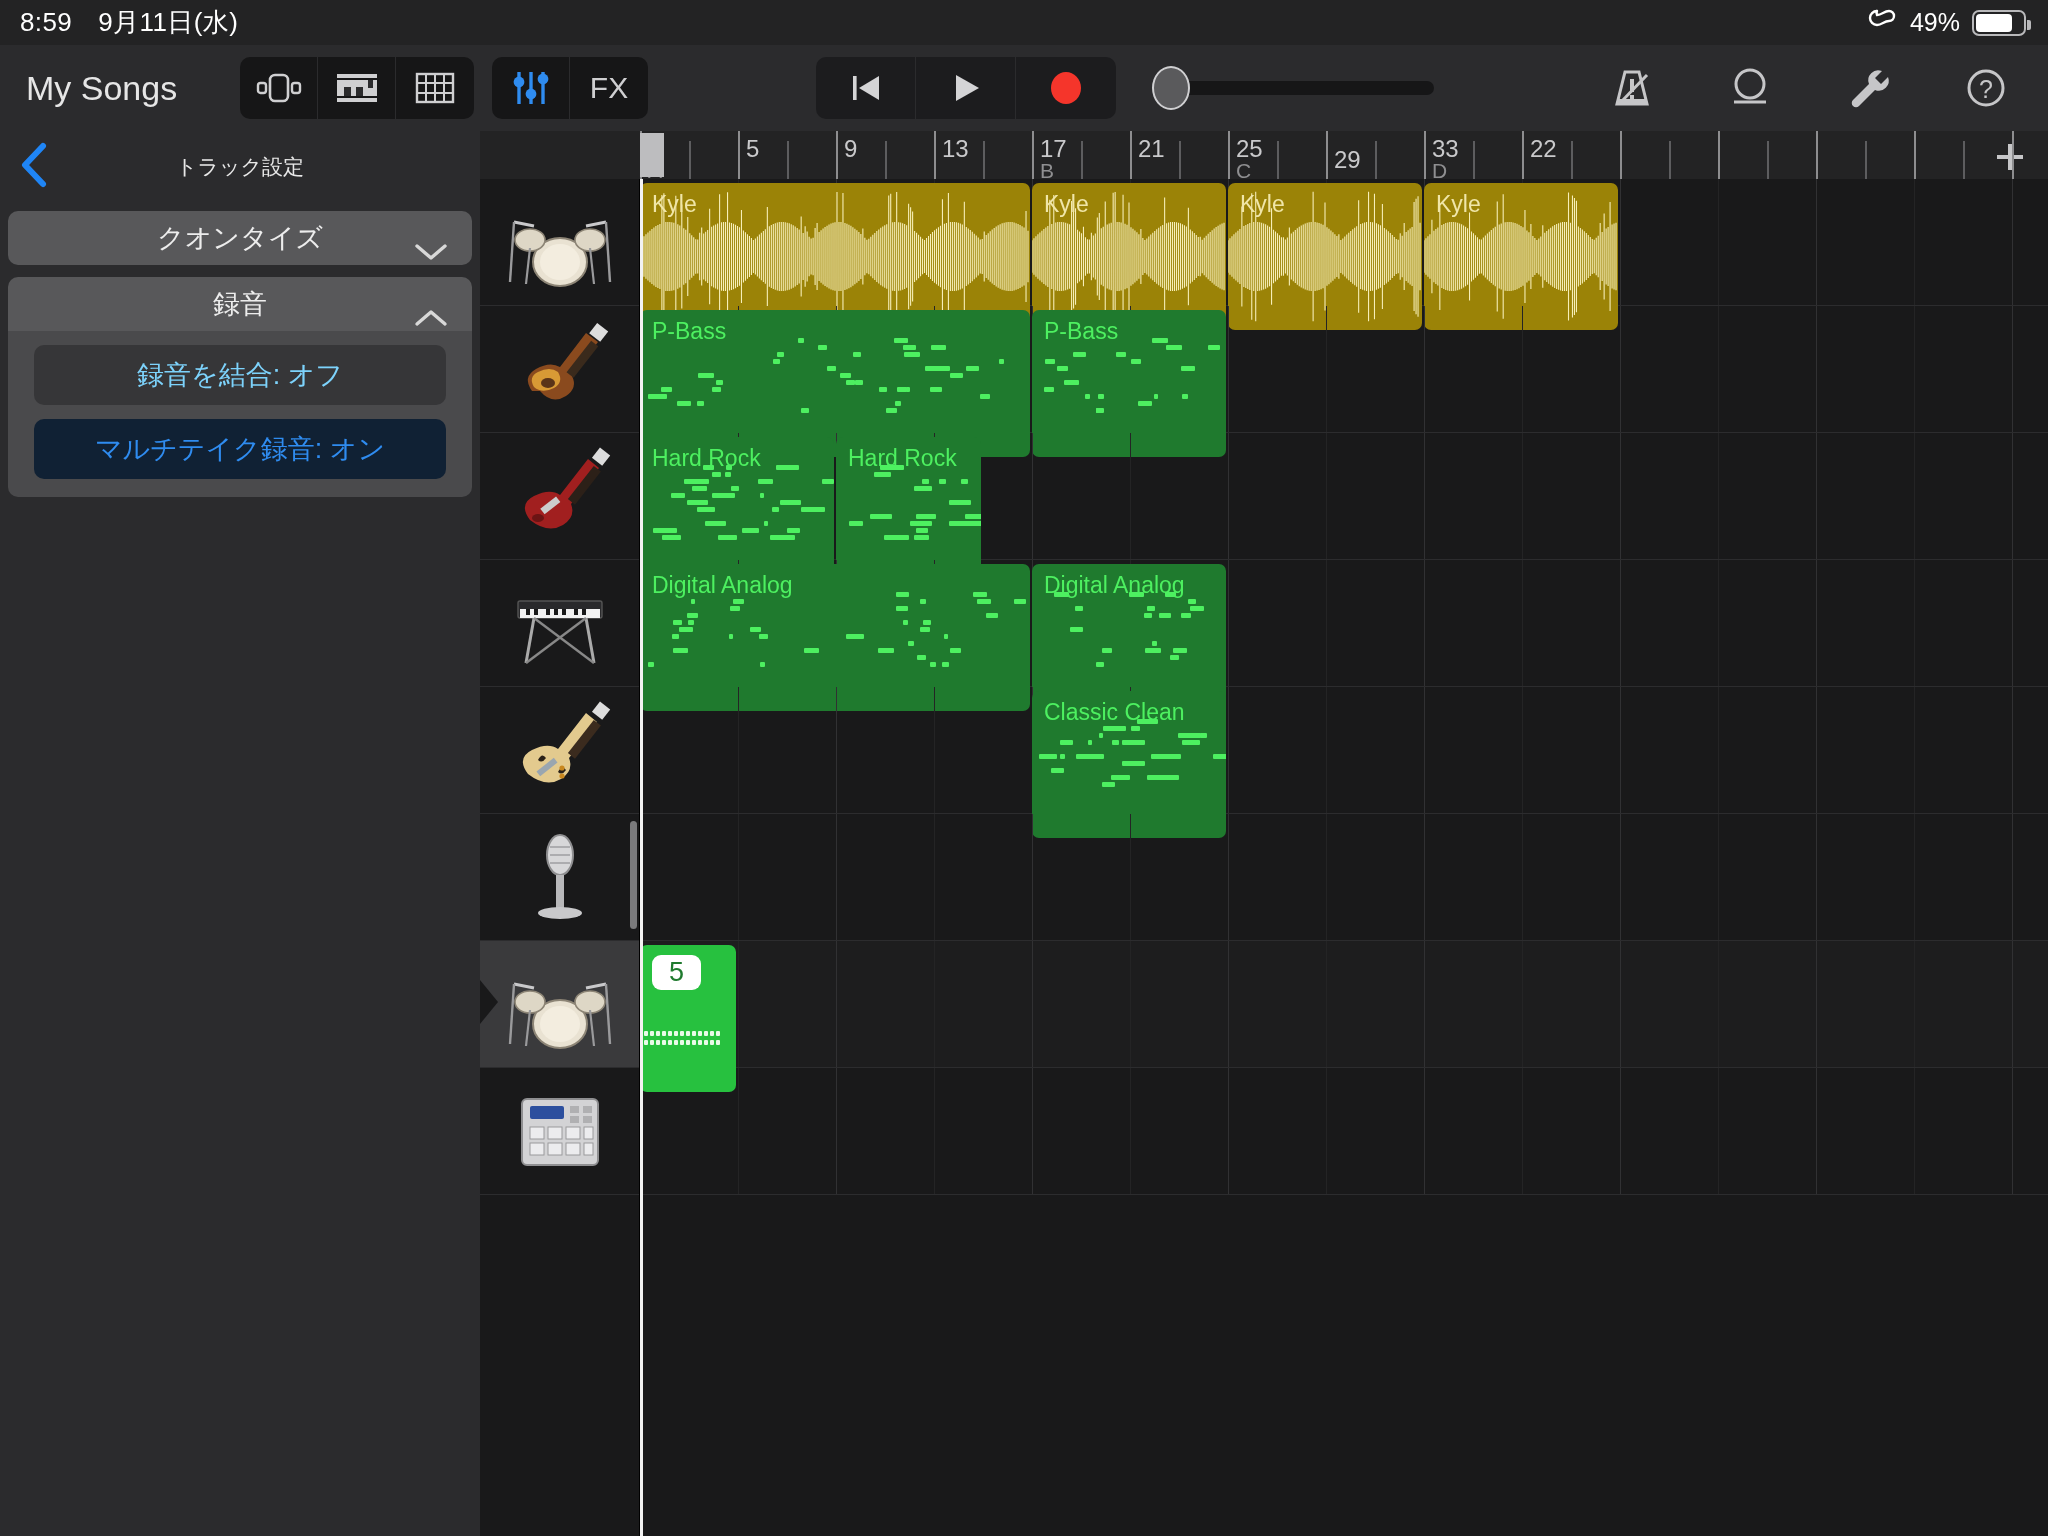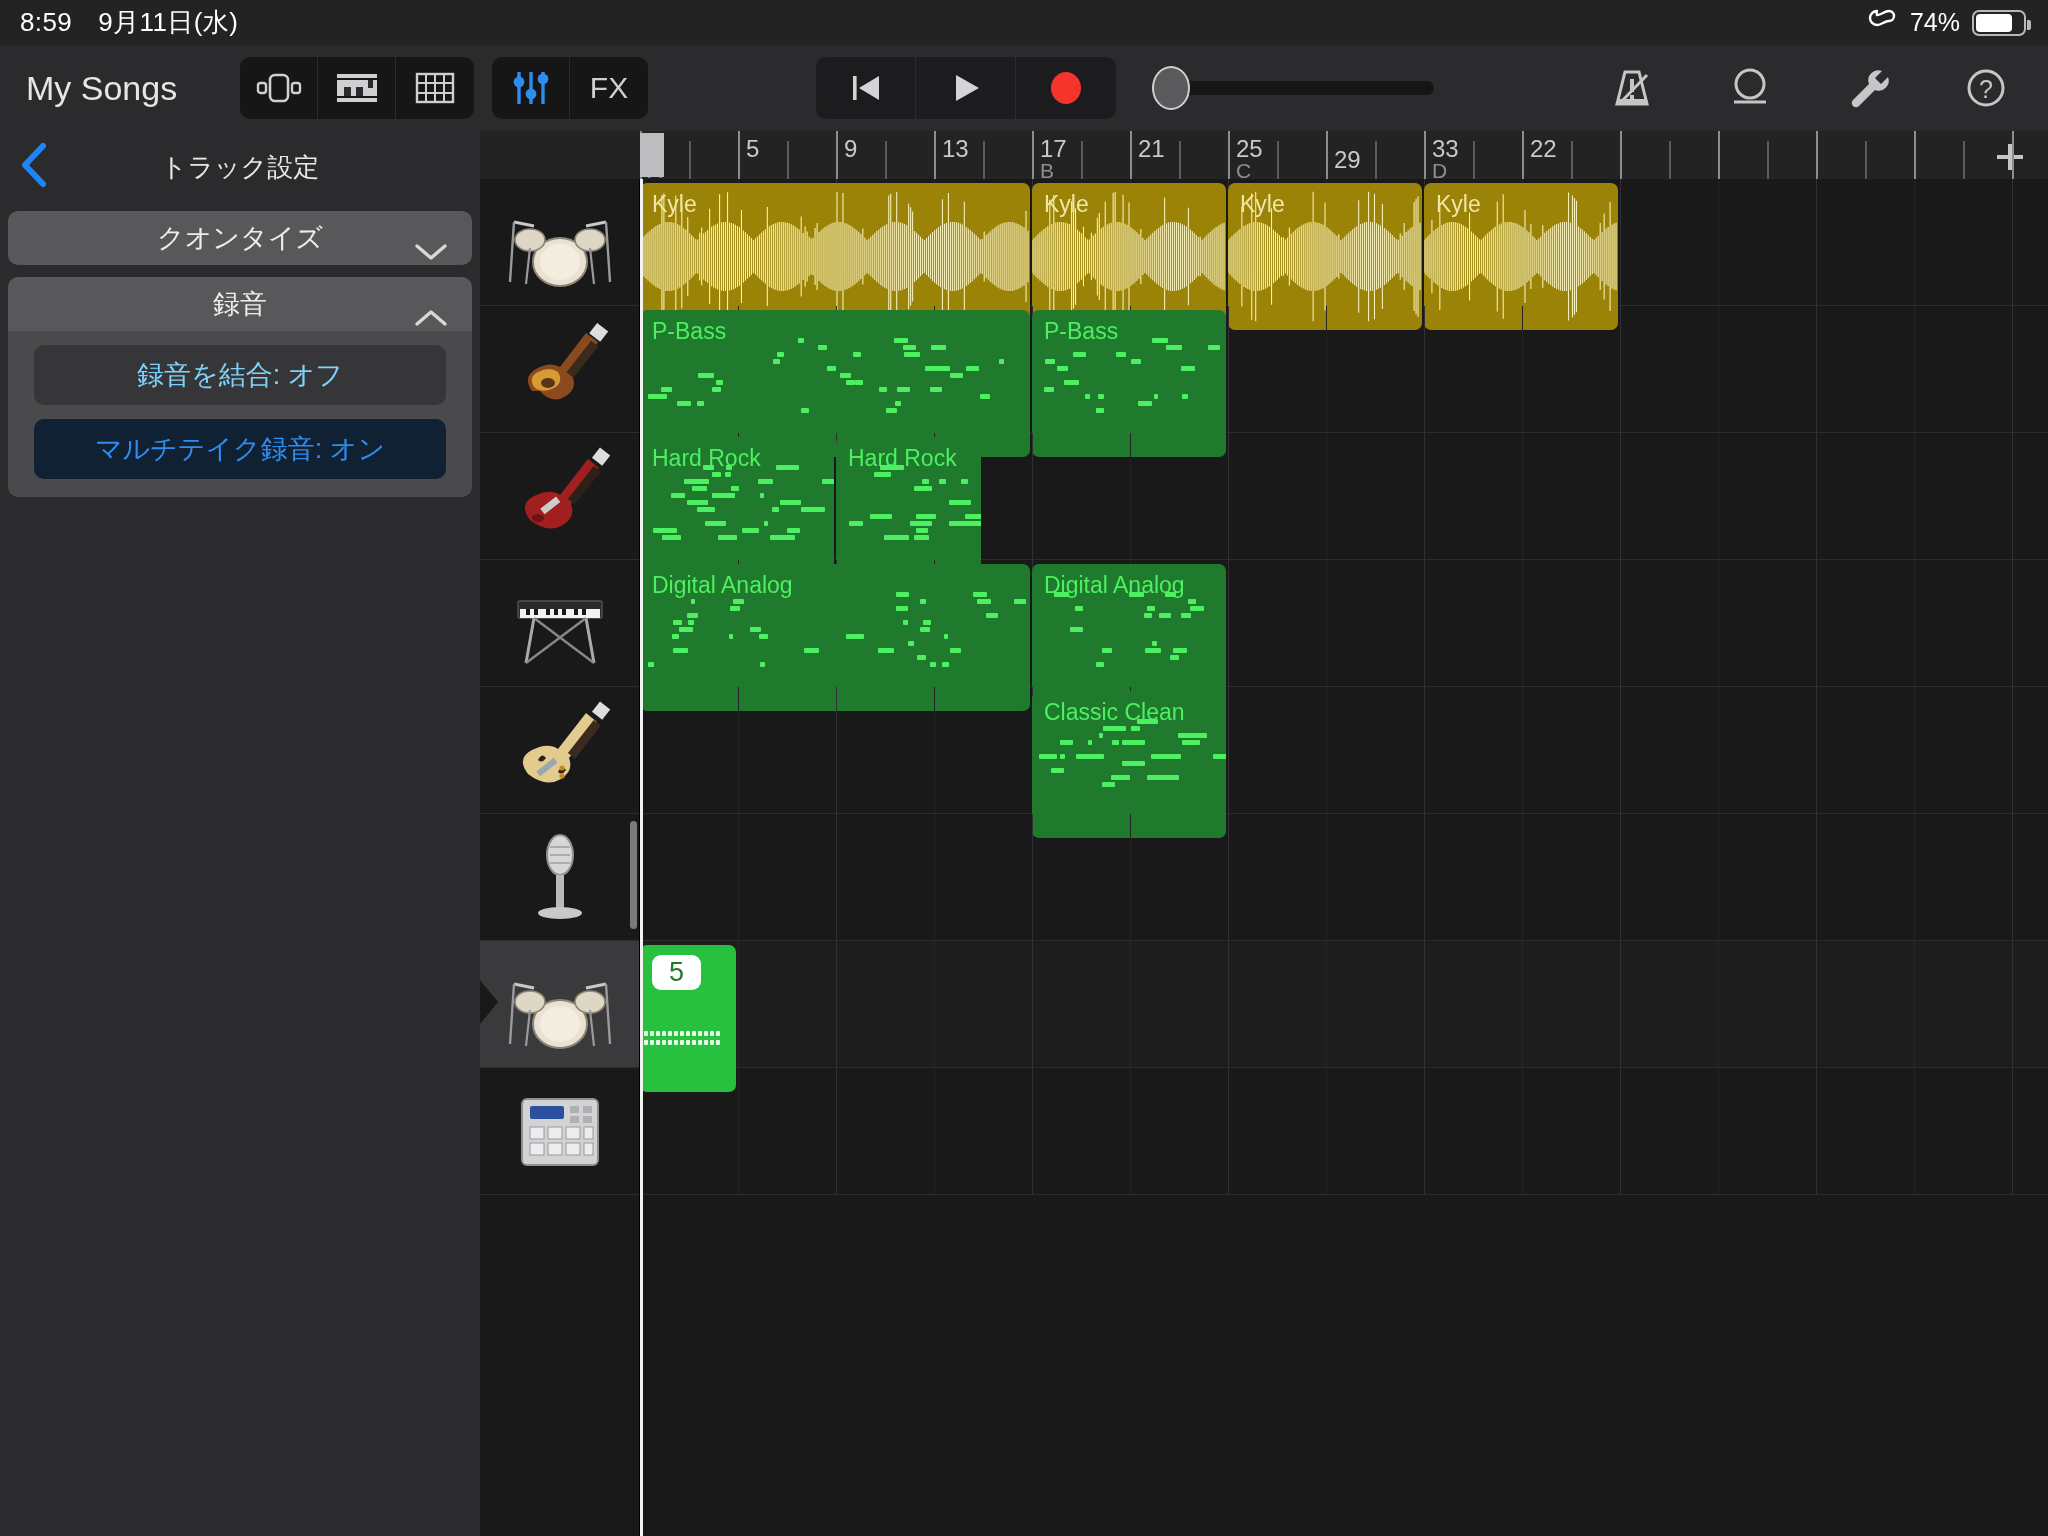--- a/index.html
+++ b/index.html
@@ -27,21 +27,21 @@
   #vol-wrap{margin-left:36px;width:282px;height:62px;display:flex;align-items:center;position:relative;}
   #vol-track{position:absolute;left:22px;right:0;height:14px;background:#161617;border-radius:7px;}
   #vol-knob{position:absolute;left:0;width:38px;height:44px;border-radius:50%;background:#5a5a5c;border:2px solid #cfcfd1;}
   .rtbtn{width:96px;height:62px;display:flex;align-items:center;justify-content:center;}
   #right-icons{margin-left:auto;display:flex;align-items:center;gap:22px;padding-right:14px;}
 
   
   #panel{position:absolute;left:0;top:131px;width:480px;height:1405px;background:#2b2b2d;}
   #panel-head{height:72px;display:flex;align-items:center;justify-content:center;position:relative;}
   #back-btn{position:absolute;left:18px;top:50%;transform:translateY(-50%);}
-  #panel-title{color:#e8e8e8;font-size:26px;}
+  #panel-title{color:#e8e8e8;font-size:21px;}
   .sec-header{margin:8px 8px 0 8px;height:54px;background:#58585a;border-radius:10px;display:flex;align-items:center;justify-content:center;position:relative;}
   .sec-header.collapsed{border-radius:10px;}
   .sec-header.expanded{border-radius:10px 10px 0 0;}
   .sec-header span{color:#ededed;font-size:27px;}
   .chev{position:absolute;right:24px;top:50%;}
   #rec-body{margin:0 8px;background:#4a4a4c;border-radius:0 0 10px 10px;padding:14px 26px 18px 26px;}
   .opt{height:60px;border-radius:10px;display:flex;align-items:center;justify-content:center;font-size:27px;margin-bottom:14px;}
   .opt-off{background:#363638;color:#7dd3fc;}
   .opt-on{background:#102134;color:#2f8cf0;}
   #help-box{margin:22px 8px 0 8px;background:#5a5a5c;border-radius:10px;padding:18px 22px;color:#d6d6d6;font-size:21px;line-height:1.55;}
@@ -88,21 +88,21 @@
   <div id="status-left">
     <span>8:59</span>
     <span>9月11日(水)</span>
   </div>
   <div id="status-right">
     <span>
       <svg width="30" height="26" viewBox="0 0 30 26">
           <path d="M9 4a7 7 0 1 0 0 14c5 0 7-4 12-4a5 5 0 0 0 0-10c-5 0-7 4-12 4a5 5 0 0 1 0-4" fill="none" stroke="#fff" stroke-width="2.4" stroke-linecap="round"></path>
         </svg>
     </span>
-    <span>74%</span>
+    <span>49%</span>
     <span class="batt-shell">
         <span class="batt-fill"></span>
       </span>
   </div>
 </div>
 
 <div id="toolbar">
   <div id="my-songs">My Songs</div>
 
   <div class="btn-group">

